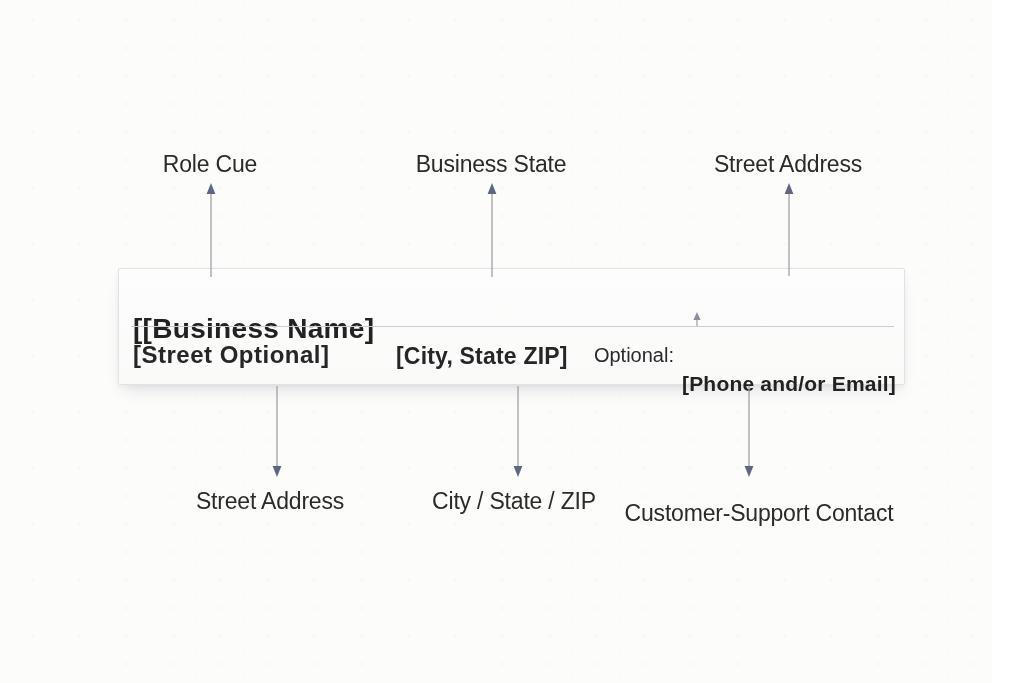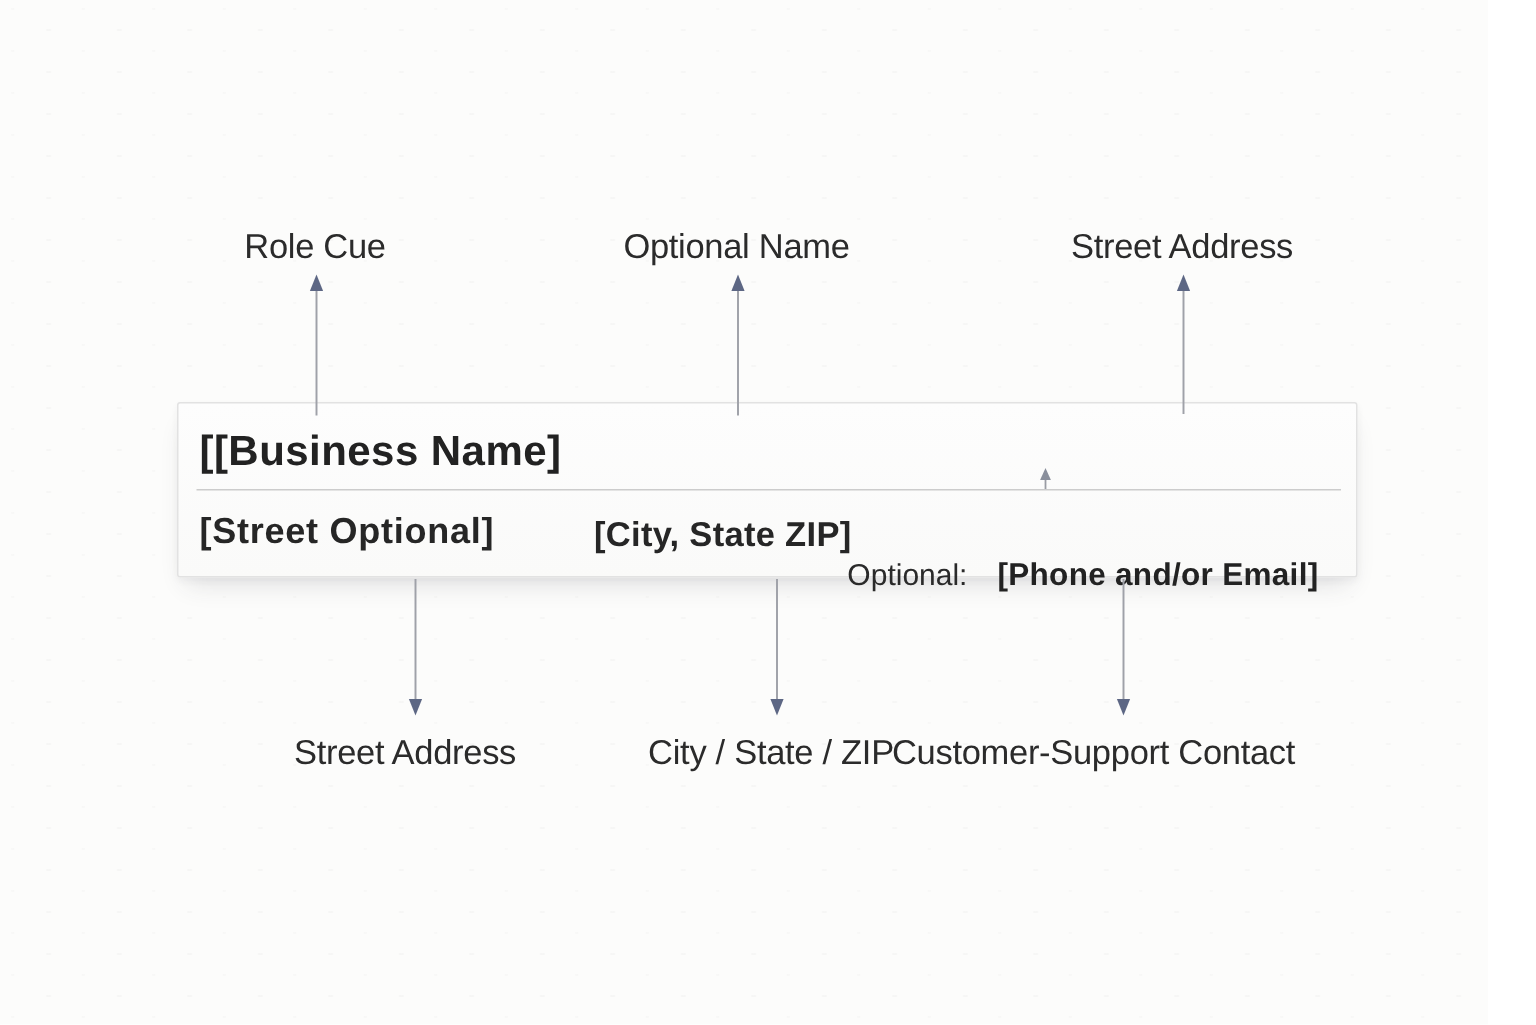--- a/index.html
+++ b/index.html
@@ -31,21 +31,21 @@
     letter-spacing: -0.2px;
     color: #2b2b2b;
   }
   .callout.top    { top: 151px; }
   .callout.bottom { top: 488px; }
   #co-role     { left: 210px; }
   #co-bizname  { left: 491px; }
   #co-street-t { left: 788px; }
   #co-street-b { left: 270px; }
   #co-city     { left: 514px; }
-  #co-contact  { left: 729px; }
+  #co-contact  { left: 759px; margin-top: 12px; }
 
   
   .card {
     position: absolute;
     left: 118px;
     top: 268px;
     width: 787px;
     height: 117px;
     background: linear-gradient(180deg, #fdfdfd 0%, #fafaf9 100%);
     border: 1px solid #e2e2e2;
@@ -65,58 +65,59 @@
     font-size: 20px;
     font-weight: 400;
     color: #1f1f1f;
     letter-spacing: -0.2px;
   }
   .business-name-text {
     font-size: 28px;
     font-weight: 600;
     color: #222222;
     letter-spacing: 0.3px;
+    margin-top: 28px;
   }
   .divider {
     position: absolute;
     left: 12px;
     top: 57px;
     width: 763px;
     height: 0;
     border-top: 1px solid #cccccc;
   }
   .ph { position: absolute; white-space: nowrap; color: #262626; }
   .ph-street   { left: 14px;  top: 72px; font-size: 24px; font-weight: 600; letter-spacing: 0.5px; }
   .ph-city     { left: 277px; top: 74px; font-size: 23px; font-weight: 600; letter-spacing: 0.2px; }
   .optional-group {
     position: absolute;
-    right: 25px;
+    right: 8px;
     top: 75px;
     display: flex;
-    align-items: flex-end;
-    gap: 20px;
+    align-items: flex-start;
+    gap: 8px;
     white-space: nowrap;
   }
   .optional-prefix { font-size: 20px; font-weight: 400; color: #2a2a2a; }
   .contact-text    { font-size: 21px; font-weight: 700; color: #222222; letter-spacing: 0.2px; margin-top: 28px; }
 
   
   svg.overlay {
     position: absolute;
     left: 0; top: 0;
     pointer-events: none;
   }
 </style>
 </head>
 <body>
 
 <div class="canvas">
 
   <div class="callout top" id="co-role">Role Cue</div>
-  <div class="callout top" id="co-bizname">Optional Name</div>
+  <div class="callout top" id="co-bizname">Business State</div>
   <div class="callout top" id="co-street-t">Street Address</div>
 
   <div class="card">
     <div class="row1">
       <span class="business-name-text">[[Business Name]</span>
     </div>
 
     <div class="divider"></div>
 
     <span class="ph ph-street">[Street Optional]</span>

